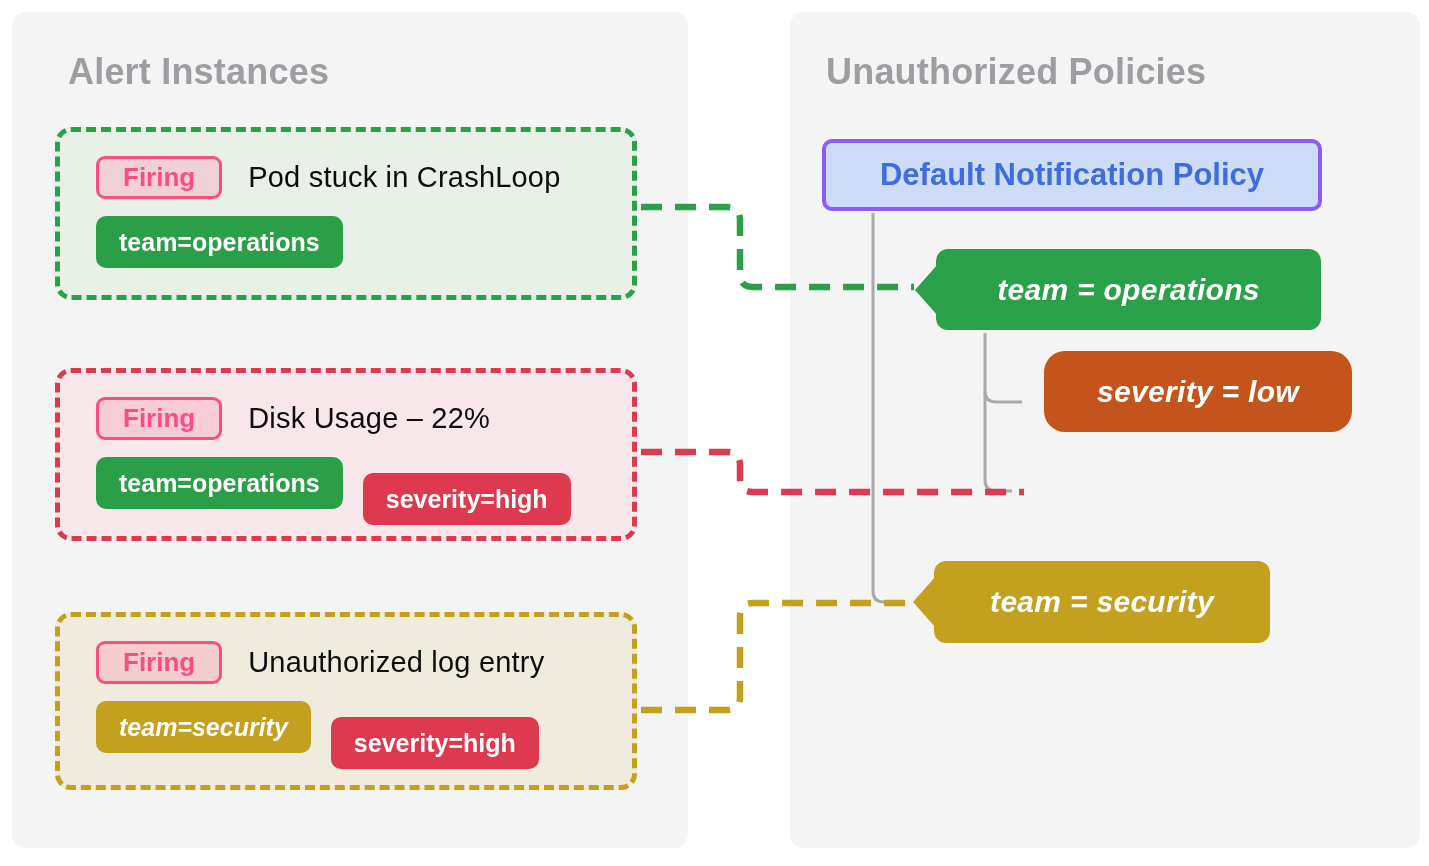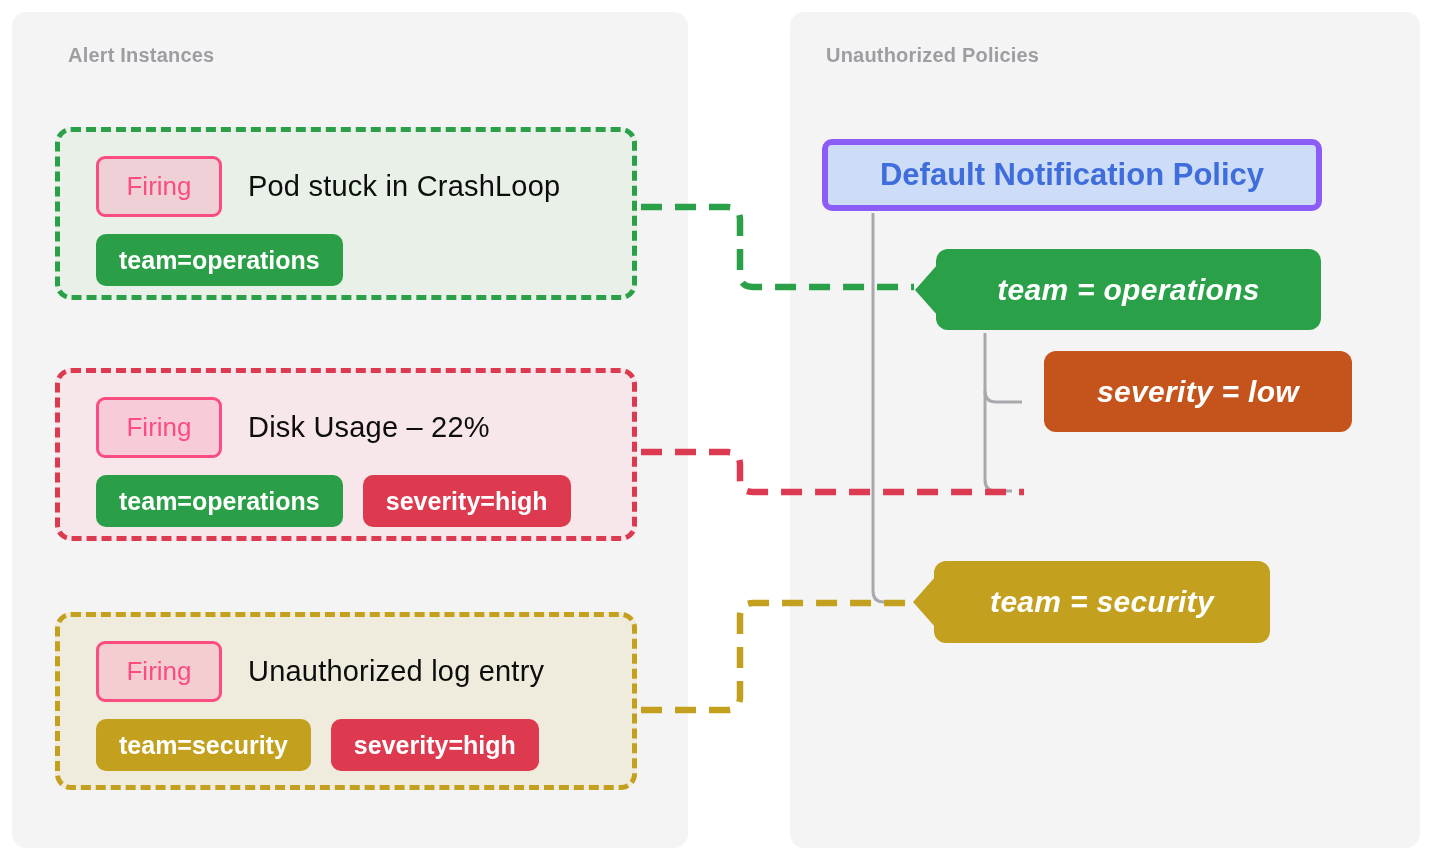--- a/index.html
+++ b/index.html
@@ -4,61 +4,61 @@
 <style>
   * { margin:0; padding:0; box-sizing:border-box; }
   html,body { background:#ffffff; }
   body { font-family:"Liberation Sans", sans-serif; }
   .stage { position:relative; width:1429px; height:866px; background:#ffffff; overflow:hidden; }
 
   
   .panel { position:absolute; top:12px; height:836px; background:#f4f4f5; border-radius:14px; z-index:0; }
   .panel.left  { left:12px;  width:676px; }
   .panel.right { left:790px; width:630px; }
-  .panel-title { position:absolute; z-index:2; font-size:20px; font-weight:700; color:#9d9da2; letter-spacing:.2px; }
+  .panel-title { position:absolute; z-index:2; font-size:36px; font-weight:700; color:#9d9da2; letter-spacing:.2px;margin-top:7px; }
   #title-left  { left:68px;  top:44px; }
   #title-right { left:826px; top:44px; }
 
   
   svg.wires { position:absolute; left:0; top:0; z-index:1; }
   .tree  { fill:none; stroke-width:3; }
   .wire  { fill:none; stroke-width:6.5; stroke-dasharray:21 13; }
 
   
   .card { position:absolute; left:55px; width:582px; z-index:2; border-radius:16px;
           border:5px dashed; padding:24px 36px; }
   #card-0 { top:127px; height:173px; border-color:#2aa048; background:#e8f0e7; }
   #card-1 { top:368px; height:173px; border-color:#dc3a50; background:#f8e7ea; }
   #card-2 { top:612px; height:178px; border-color:#c3a01d; background:#f0ecdd; }
 
   .card-row { display:flex; align-items:center; }
   .firing-badge { display:inline-flex; align-items:center; justify-content:center;
-          min-width:126px; height:61px; padding:0 24px;
+          min-width:126px; height:43px; padding:0 24px;
           border:3px solid #fb4d80; border-radius:9px; color:#fb4d80;
-          background:rgba(249,168,196,0.45); font-size:26px; font-weight:400; }
+          background:rgba(249,168,196,0.45); font-size:26px; font-weight:700; }
   .card-title { margin-left:26px; font-size:29px; font-weight:400; color:#0d0d0d; letter-spacing:.2px; }
   .pill-row { display:flex; gap:20px; margin-top:17px; }
   .pill { display:inline-flex; align-items:center; justify-content:center; height:52px;
           padding:0 23px; border-radius:10px; color:#ffffff; font-size:25px; font-weight:700; }
   .pill.green { background:#2b9f48; }
-  .pill.red   { background:#dd3a50; }
-  .pill.gold  { background:#c3a01d; }
+  .pill.red   { background:#dd3a50;margin-top:16px; }
+  .pill.gold  { background:#c3a01d;font-style:italic; }
 
   
   .root-policy { position:absolute; left:822px; top:139px; width:500px; height:72px; z-index:2;
           display:flex; align-items:center; justify-content:center;
-          background:#cddcf7; border:6px solid #8b5cf6; border-radius:10px;
+          background:#cddcf7; border:4px solid #8b5cf6; border-radius:10px;
           color:#3f6edc; font-size:31px; font-weight:700; }
   .pbox { position:absolute; z-index:2; display:flex; align-items:center; justify-content:center;
           color:#ffffff; font-size:30px; font-weight:600; border-radius:12px; letter-spacing:.3px;font-style:italic; }
   .pbox.notch::before { content:""; position:absolute; left:-21px; top:50%; transform:translateY(-50%);
           border-top:26px solid transparent; border-bottom:26px solid transparent; border-right:23px solid; }
   #p-ops  { left:936px;  top:249px; width:385px; height:81px; background:#2aa048; }
   #p-ops.notch::before  { border-right-color:#2aa048; }
-  #p-low  { left:1044px; top:351px; width:308px; height:81px; background:#c4541c; }
+  #p-low  { left:1044px; top:351px; width:308px; height:81px; background:#c4541c;border-radius:21px; }
   #p-high { left:1042px; top:452px; width:326px; height:81px; background:#dc3a50; }
   #p-high.notch::before { border-right-color:#dc3a50; }
   #p-sec  { left:934px;  top:561px; width:336px; height:82px; background:#c3a01d; }
   #p-sec.notch::before  { border-right-color:#c3a01d; }
 </style>
 </head>
 <body>
 
 <div class="stage">
 

